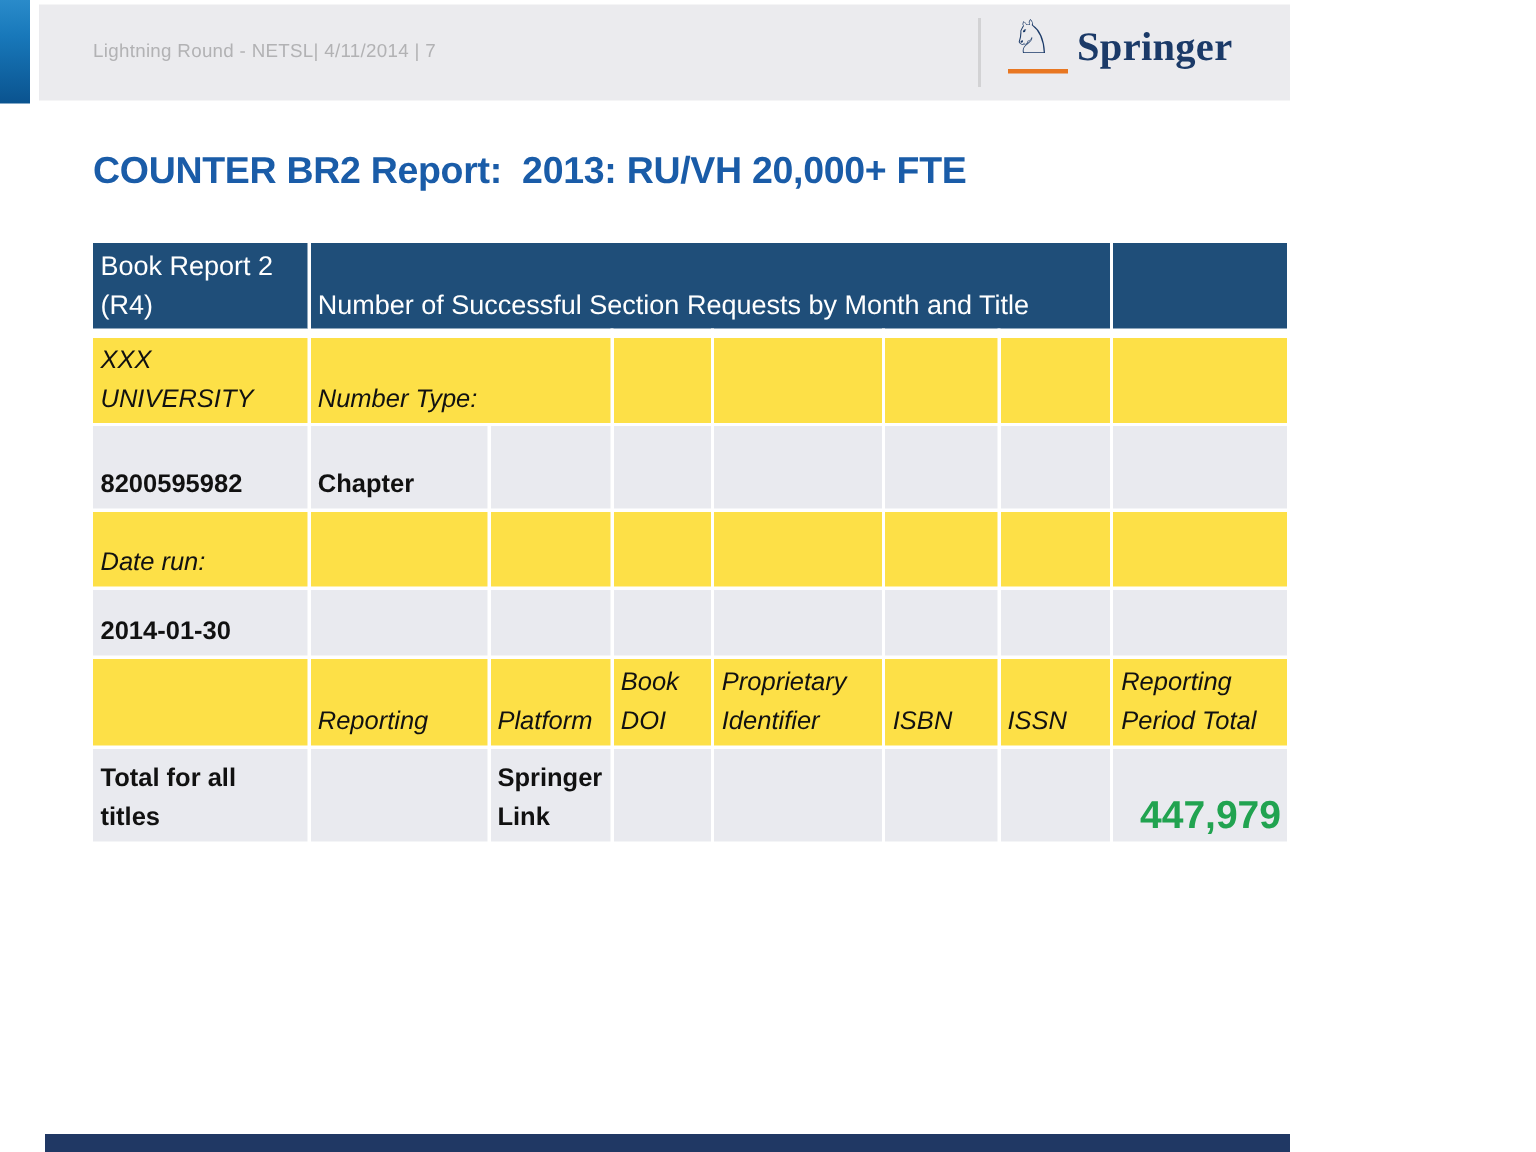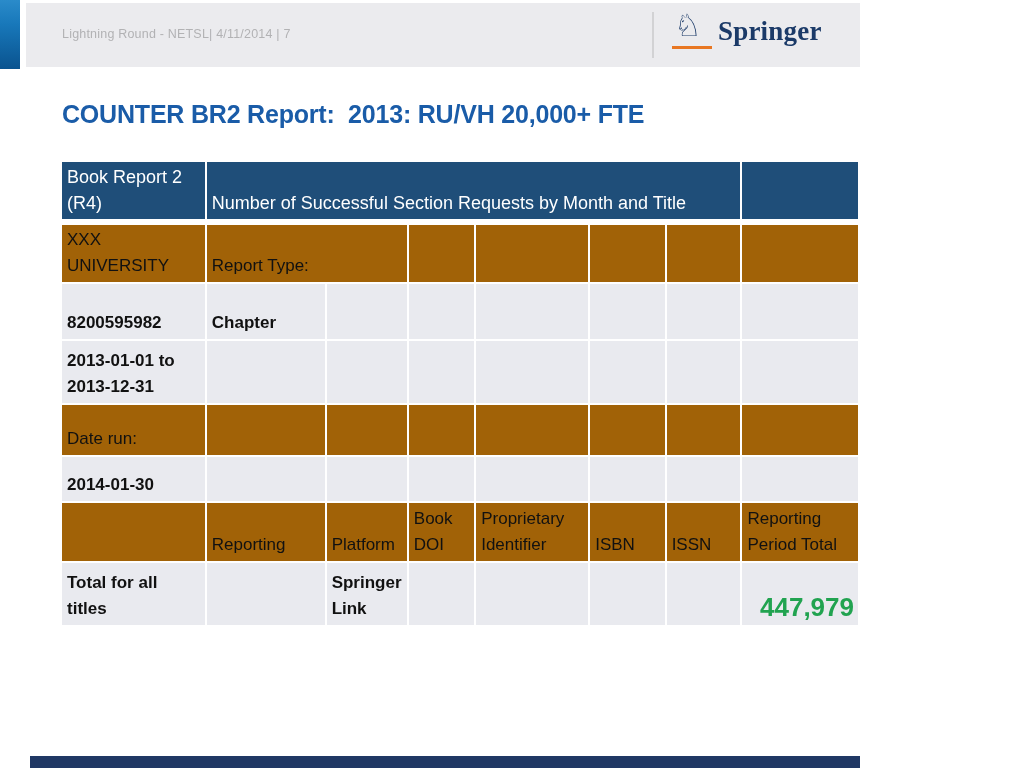--- a/index.html
+++ b/index.html
@@ -42,21 +42,21 @@
   table.report{
     position:absolute;left:60px;top:160px;
     border-collapse:collapse;table-layout:fixed;
     font-size:17px;color:#111;line-height:26px;
   }
   table.report td{
     border:2px solid #ffffff;vertical-align:bottom;
     padding:2px 4px 3px 5px;overflow:hidden;
   }
   .preline{white-space:pre-line;margin-left:48px;}
-  tr.r-dark td{background:#a16207;}
+  tr.r-dark td{background:#fde047;font-style:italic;}
   tr.r-light td{background:#e9eaef;font-weight:bold;}
   tr.r-navy td{
     background:#1f4e79;color:#ffffff;font-size:18px;
     border-bottom-width:6px;
   }
   td.total-cell{
     color:#21a350;font-size:26px;text-align:right;
     padding-right:8px;padding-bottom:6px;line-height:30px;
   }
   
@@ -96,42 +96,31 @@
     </colgroup>
     <tbody>
       <tr class="r-navy" style="height:60px">
         <td class="preline">Book Report 2
 (R4)</td>
         <td colspan="6">Number of Successful Section Requests by Month and Title</td>
         <td></td>
       </tr>
       <tr class="r-dark" style="height:51px">
         <td>XXX UNIVERSITY</td>
-        <td colspan="2">Report Type:</td>
+        <td colspan="2">Number Type:</td>
         <td></td>
           <td></td>
           <td></td>
           <td></td>
           <td></td>
       </tr>
       <tr class="r-light" style="height:57px">
         <td>8200595982</td>
         <td>Chapter</td>
         <td></td>
-          <td></td>
-          <td></td>
-          <td></td>
-          <td></td>
-          <td></td>
-      </tr>
-      <tr class="r-light" style="height:64px">
-        <td class="preline">2013-01-01 to
-2013-12-31</td>
-        <td></td>
-          <td></td>
           <td></td>
           <td></td>
           <td></td>
           <td></td>
           <td></td>
       </tr>
       <tr class="r-dark" style="height:52px">
         <td>Date run:</td>
         <td></td>
           <td></td>

